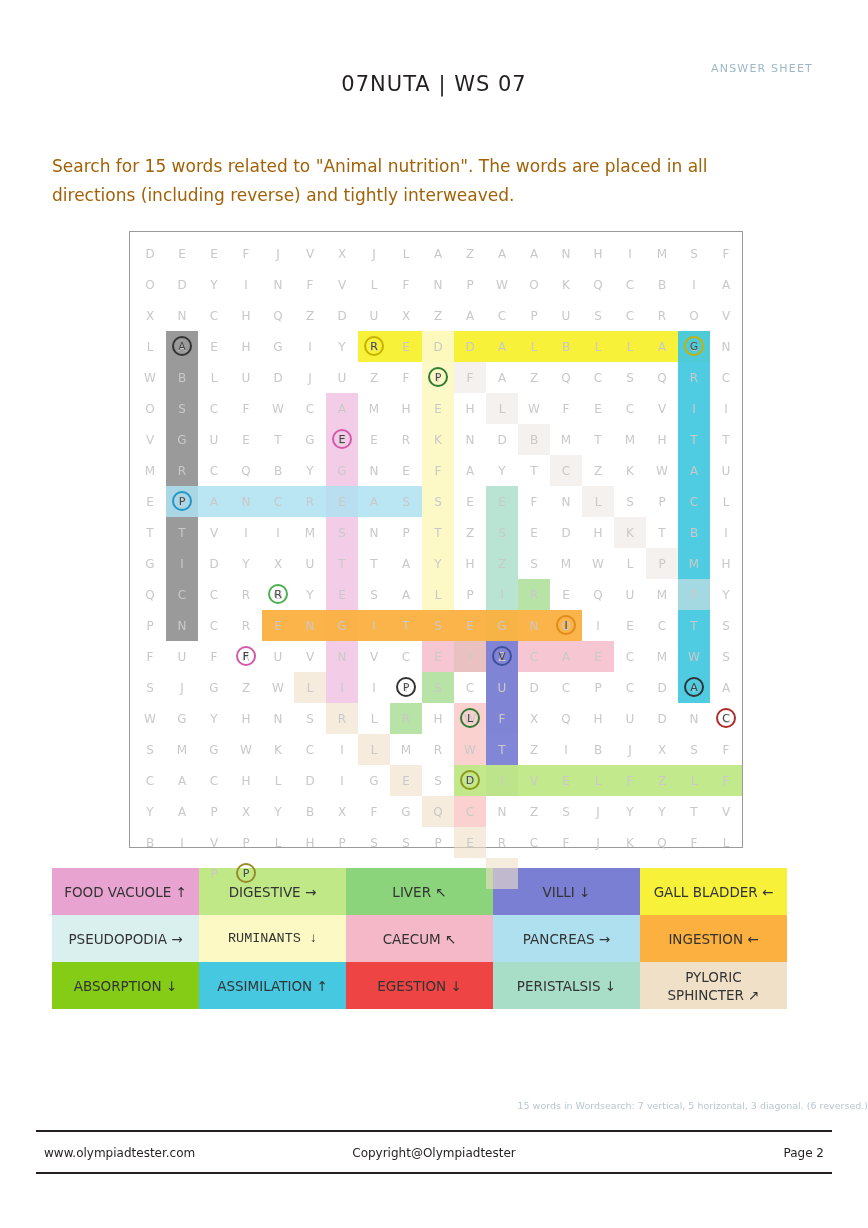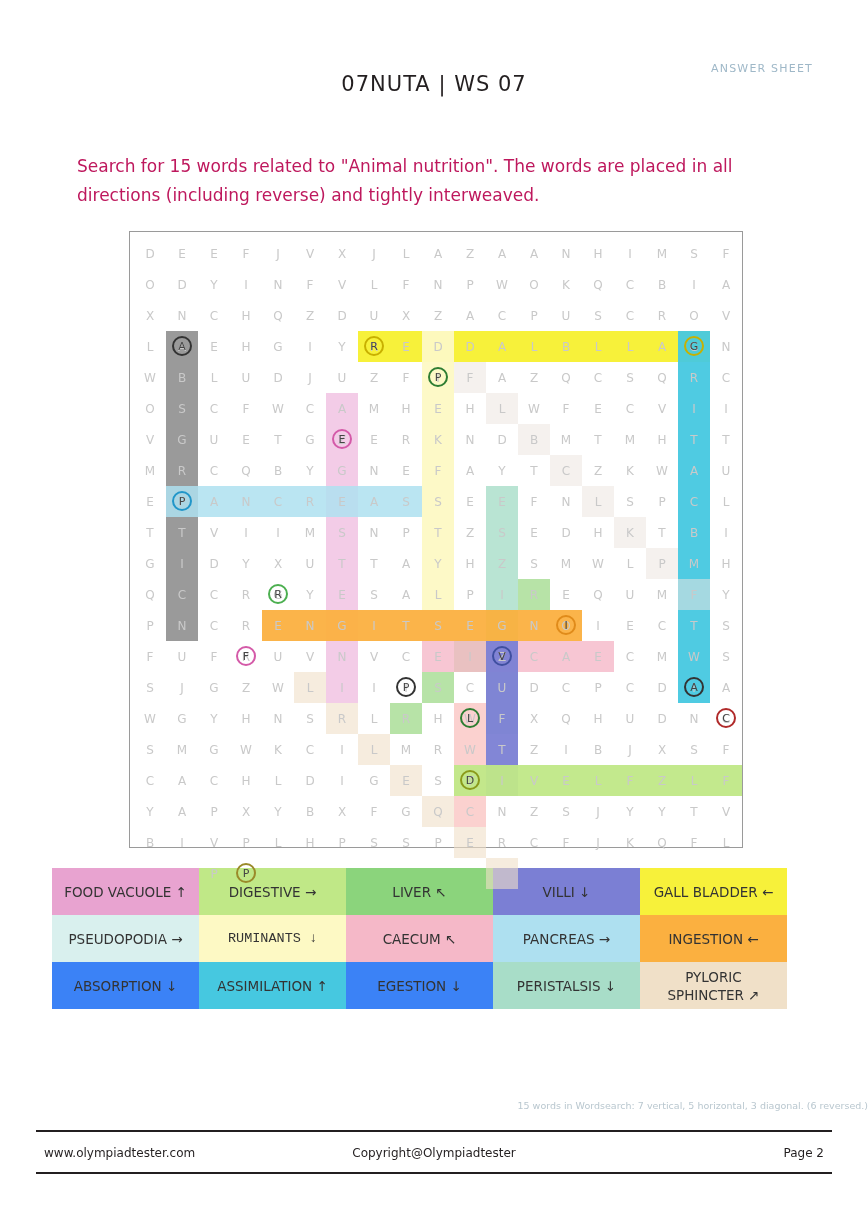--- a/index.html
+++ b/index.html
@@ -36,21 +36,21 @@
   .title{
     position:absolute;left:0;right:0;top:72px;text-align:center;
     font-size:21px;font-weight:normal;letter-spacing:1px;
   }
   .answer-sheet{
     position:absolute;right:55px;top:62px;font-size:11px;color:#9fb8c8;letter-spacing:1.2px;
   }
 
   .instructions{
     position:absolute;left:52px;top:152px;width:700px;
-    font-size:17px;line-height:29px;color:#be185d;margin-left:25px;
+    font-size:17px;line-height:29px;color:#a16207;
   }
 
   
   .grid-box{
     position:absolute;left:129px;top:231px;width:612px;height:615px;
     border:1px solid #9a9a9a;background:#ffffff;
   }
   .grid{
     position:absolute;left:4px;top:6px;
     display:grid;
@@ -585,27 +585,27 @@
       </div>
       <div class="chip" style="background: rgb(245, 184, 200);">
         <span>CAECUM ↖</span>
       </div>
       <div class="chip" style="background: rgb(174, 224, 240);">
         <span>PANCREAS →</span>
       </div>
       <div class="chip" style="background: rgb(251, 176, 64);">
         <span>INGESTION ←</span>
       </div>
-      <div class="chip" style="background: #3b82f6;">
+      <div class="chip" style="background: #84cc16;">
         <span>ABSORPTION ↓</span>
       </div>
       <div class="chip" style="background: rgb(70, 200, 224);">
         <span>ASSIMILATION ↑</span>
       </div>
-      <div class="chip" style="background: #3b82f6;">
+      <div class="chip" style="background: #ef4444;">
         <span>EGESTION ↓</span>
       </div>
       <div class="chip" style="background: rgb(168, 221, 200);">
         <span>PERISTALSIS ↓</span>
       </div>
       <div class="chip" style="background: rgb(240, 224, 200);">
         <span>PYLORIC SPHINCTER ↗</span>
       </div>
     </div>
 

